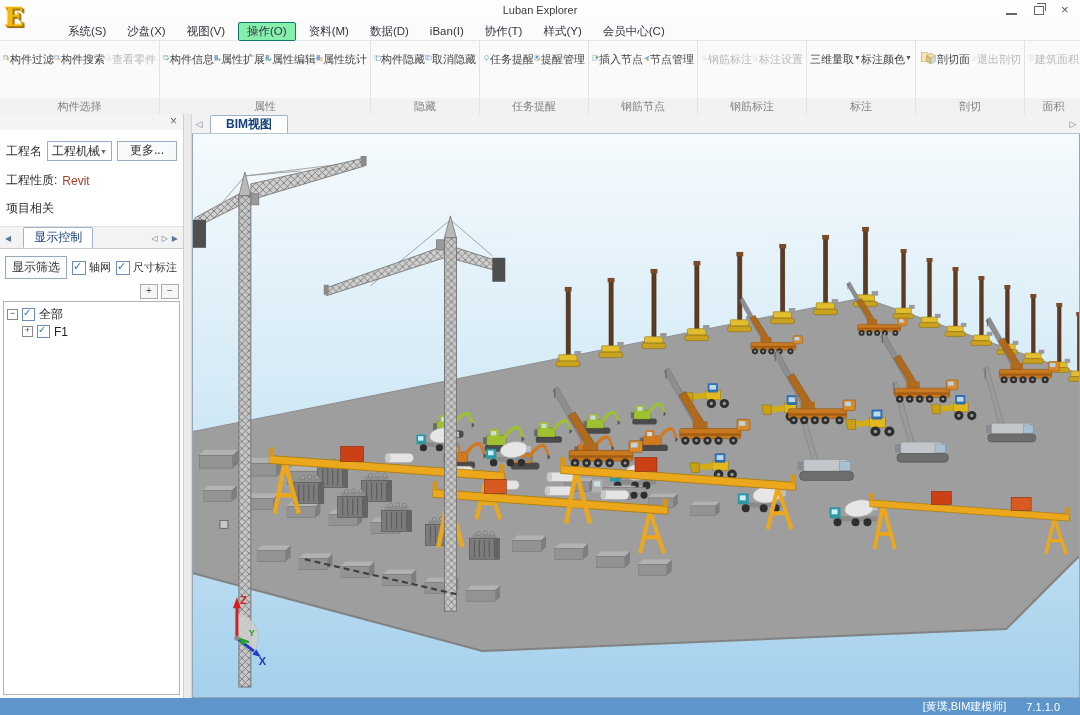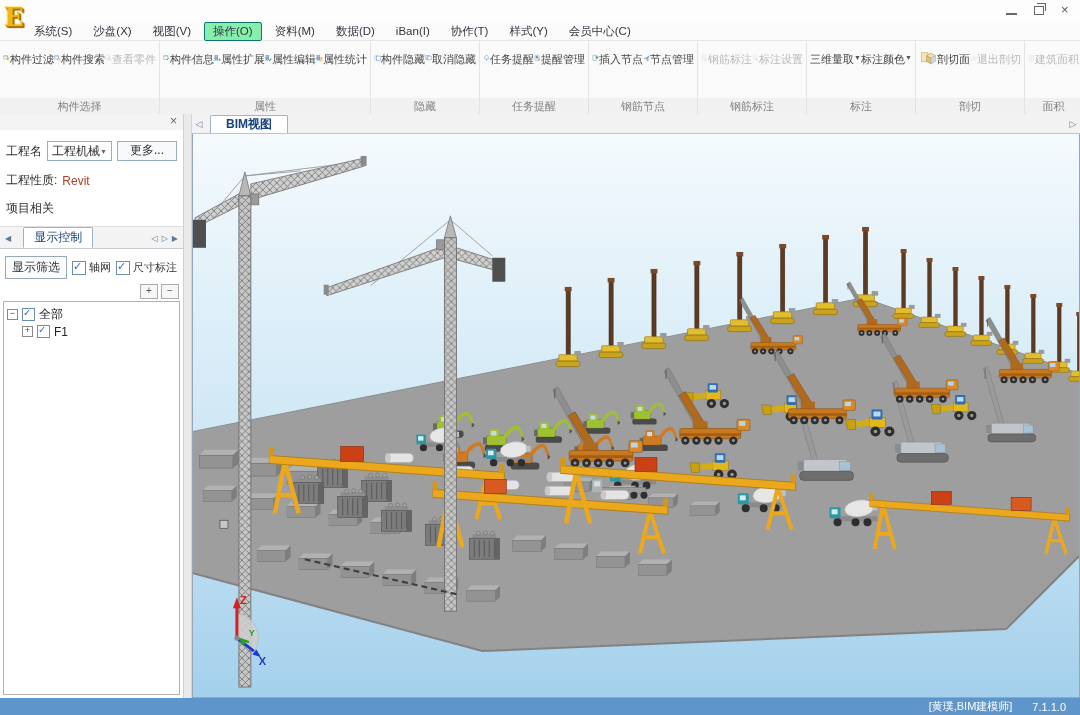--- a/index.html
+++ b/index.html
@@ -11,21 +11,21 @@
         text-shadow:1px 1px 0 #b07c00,2px 2px 1px #8a5f00,-1px -1px 0 #ffe9a0;line-height:32px}
   .apptitle{position:absolute;left:0;right:0;top:4px;text-align:center;font-size:11px;color:#3c3c3c}
   .winbtns{position:absolute;right:8px;top:5px;display:flex;gap:17px;align-items:center}
   .wb{width:11px;height:10px;position:relative;cursor:default}
   .wb-min{border-bottom:2px solid #666;height:8px}
   .wb-restore{border:1.5px solid #666;width:8px;height:7px;margin-top:1px;position:relative}
   .wb-restore::before{content:"";position:absolute;left:2px;top:-4px;width:8px;height:7px;border:1.5px solid #666;border-bottom:none;border-left:none}
   .wb-close{font-size:13px;line-height:10px;color:#555}
   
   .menubar{position:absolute;top:22px;left:0;right:0;height:18px;background:#fbfbfb;display:flex;align-items:center;
-           padding-left:26px;gap:5px;border-bottom:1px solid #e6e6e6}
+           padding-left:60px;gap:5px;border-bottom:1px solid #e6e6e6}
   .menu-item{padding:1px 8px;font-size:11.5px;color:#33343f;white-space:nowrap}
   .menu-item.active{border:1px solid #0f766e;background:#86efac;border-radius:2px}
   
   .ribbon{position:absolute;top:41px;left:0;right:0;height:73px;background:#fafafa;display:flex;border-bottom:1px solid #d2d2d2}
   .rgroup{display:flex;flex-direction:column;border-right:1px solid #e3e3e3}
   .rbtns{flex:1;display:flex;align-items:flex-start;padding:3px 3px 0}
   .rbtn{width:51px;display:flex;flex-direction:row;align-items:center;padding-top:2px;cursor:default}
   .ric{width:24px;height:24px;display:block}
   .rbtn .lbl{font-size:11px;color:#454545;white-space:nowrap;margin-top:2px}
   .rbtn.disabled .lbl{color:#b9b9b9}
@@ -63,27 +63,28 @@
   .docarea{flex:1;display:flex;flex-direction:column;min-width:0}
   .tabstrip{height:19px;background:#f2f2f2;display:flex;align-items:flex-end;border-bottom:1px solid #b9c6d2}
   .tab-scroll{width:14px;text-align:center;color:#6e8096;font-size:9px;line-height:17px}
   .doc-tab{height:17px;line-height:17px;padding:0 15px;background:#fff;border:1px solid #9fb4c9;border-bottom:none;
            color:#17427e;font-weight:bold;font-size:12px;border-radius:2px 2px 0 0;margin-left:4px}
   .tab-fill{flex:1}
   .viewport{flex:1;position:relative;border:1px solid #94a6b8;border-top:none;overflow:hidden;background:#dff0fa}
   .viewport svg{position:absolute;left:0;top:0;width:100%;height:100%}
   
   .statusbar{position:absolute;left:0;right:0;bottom:0;height:17px;background:#5e95ca;color:#fff;font-size:11px;
-             display:flex;align-items:center;justify-content:flex-end;gap:20px;padding-right:14px}
+             display:flex;align-items:center;justify-content:flex-end;gap:20px;padding-right:20px}
 </style>
 </head>
 <body>
 
 <div class="titlebar">
   <div class="logo">E</div>
+  <div class="apptitle">Luban Explorer</div>
   <div class="winbtns">
     <div class="wb wb-min"></div>
     <div class="wb wb-restore"></div>
     <div class="wb wb-close">×</div>
   </div>
 </div>
 
 <div class="menubar">
   <span class="menu-item">系统(S)</span>
   <span class="menu-item">沙盘(X)</span>

